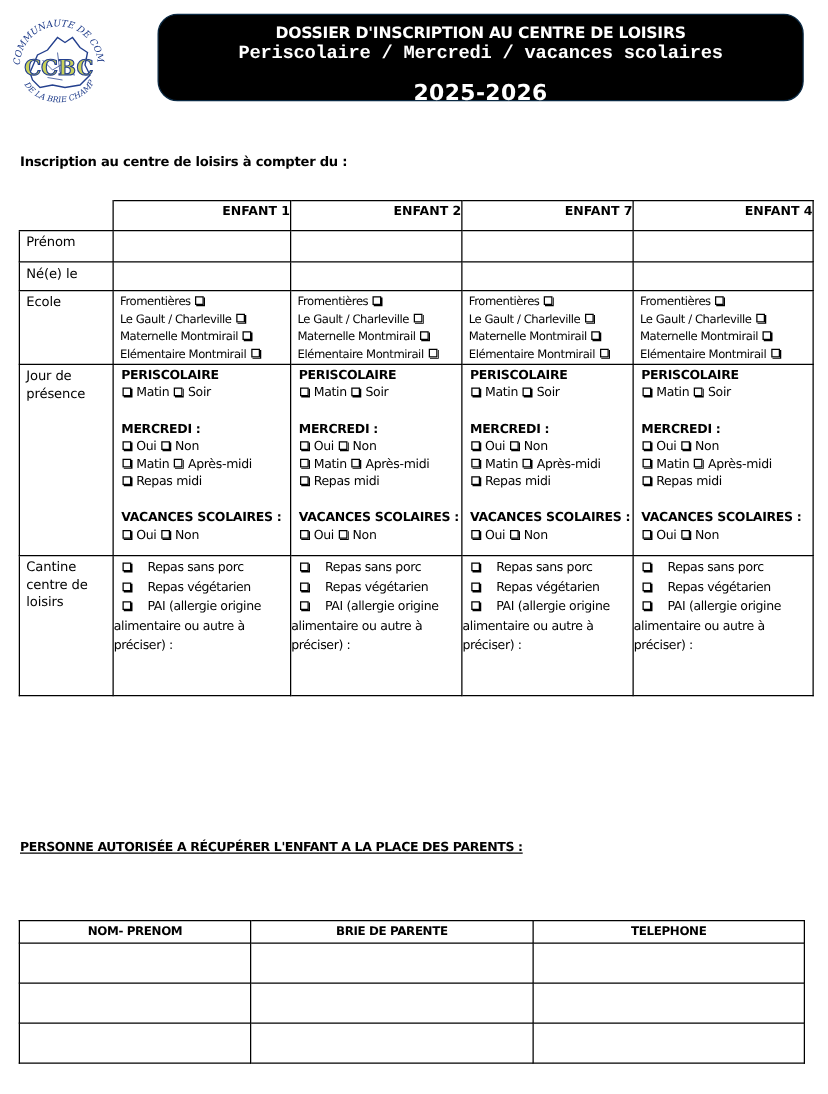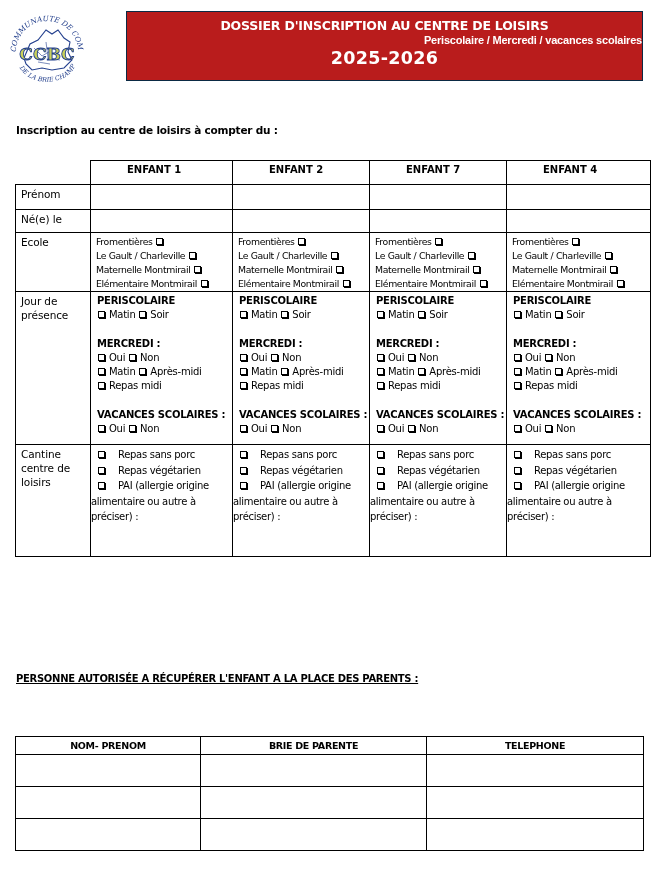--- a/index.html
+++ b/index.html
@@ -7,29 +7,29 @@
          font-family:"DejaVu Sans", sans-serif; color:#000; }
   .abs { position:absolute; }
 
   
   #logo { left:8px; top:8px; width:78px; height:82px; }
 
   
   #header-box { left:126px; top:11px; width:517px; height:70px; background:#0a7abc;
                 border:1.5px solid #0b2a44; box-sizing:border-box; color:#fff; text-align:center; }
   #header-box .l1 { font-family:"DejaVu Sans", sans-serif; font-weight:bold; font-size:12.5px; margin-top:6px; letter-spacing:-0.2px; }
-  #header-box .l2 { font-family:Liberation Sans, sans-serif; font-weight:bold; font-size:11px; margin-top:1px; letter-spacing:-0.2px;text-align:right; }
-  #header-box .l3 { font-family:"DejaVu Sans", sans-serif; font-weight:bold; font-size:17.5px; margin-top:2px; letter-spacing:0.3px; }
+  #header-box .l2 { font-family:Liberation Mono, monospace; font-weight:bold; font-size:15px; margin-top:1px; letter-spacing:-0.2px; }
+  #header-box .l3 { font-family:"DejaVu Sans", sans-serif; font-weight:bold; font-size:17.5px; margin-top:14px; letter-spacing:0.3px; }
 
   #inscription-label { left:16px; top:124px; font-size:10.5px; font-weight:bold; letter-spacing:-0.2px; }
 
   
   table.main { position:absolute; left:15px; top:160px; border-collapse:collapse; table-layout:fixed; }
   table.main td, table.main th { border:1.3px solid #000; vertical-align:top; padding:0; }
-  table.main th { font-size:10px; font-weight:bold; height:24px; text-align:left; vertical-align:top; padding-top:3px; box-sizing:border-box;padding-left:36px; }
+  table.main th { font-size:10px; font-weight:bold; height:24px; text-align:right; vertical-align:top; padding-top:3px; box-sizing:border-box; }
   table.main th.blank { border-top:none; border-left:none; }
   .rowlabel { font-size:10.5px; padding:2px 0 0 5px !important; line-height:14px; letter-spacing:-0.1px; }
   .cell { font-size:10px; padding:2px 0 0 6px !important; line-height:14px; letter-spacing:-0.25px; }
   .ecole { font-size:9.3px; line-height:14px; padding:2px 0 0 5px !important; letter-spacing:-0.35px; white-space:nowrap; }
   .cb { display:inline-block; width:7px; height:7px; border:1.3px solid #000; box-sizing:border-box; vertical-align:0px; margin:0 1px; box-shadow:1px 1px 0 #000; }
   .b { font-weight:bold; }
   .gap { height:15px; }
   .cant { font-size:10px; line-height:15.5px; padding:2px 0 0 6px !important; letter-spacing:-0.3px; }
   .cant .sp { display:inline-block; width:12px; }
 
@@ -54,21 +54,21 @@
     <text font-size="7.3" fill="#1f3c8a" font-style="italic" font-family="DejaVu Serif, serif">
       <textPath href="#arcTop" startOffset="0">COMMUNAUTE DE COMMUNES</textPath>
     </text>
     <text x="39" y="52" text-anchor="middle" font-size="17" font-weight="bold" fill="#c9d15a" stroke="#24408e" stroke-width="0.9" font-family="DejaVu Serif, serif">CCBC</text>
     <text font-size="6.3" fill="#1f3c8a" font-style="italic" font-family="DejaVu Serif, serif">
       <textPath href="#arcBot" startOffset="4">DE LA BRIE CHAMPENOISE</textPath>
     </text>
   </svg>
 </div>
 
-<div id="header-box" class="abs" style="background: #b91c1c;">
+<div id="header-box" class="abs" style="background: #000000; border-radius: 16px;">
   <div class="l1">DOSSIER D'INSCRIPTION AU CENTRE DE LOISIRS</div>
   <div class="l2">Periscolaire / Mercredi / vacances scolaires</div>
   <div class="l3">2025-2026</div>
 </div>
 
 <div id="inscription-label" class="abs">Inscription au centre de loisirs à compter du :</div>
 
 <table class="main">
   <colgroup>
     <col style="width:75px">

